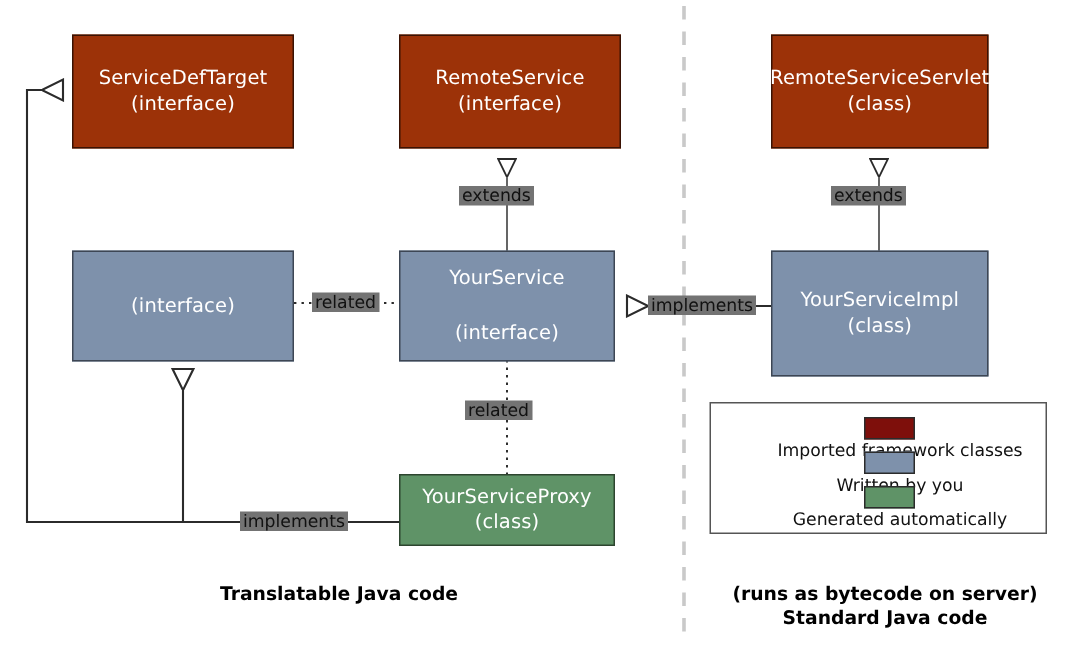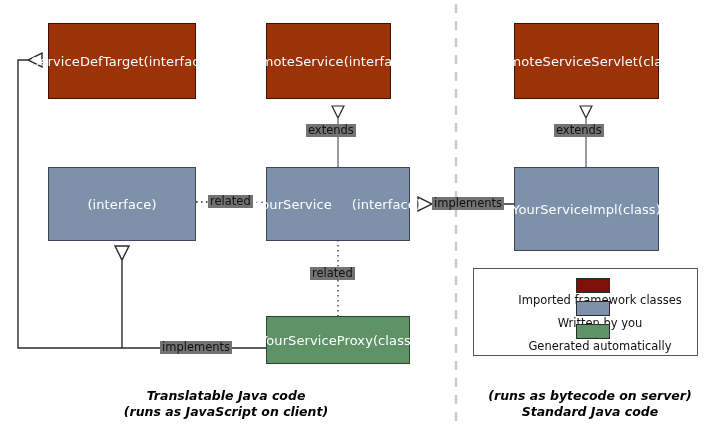--- a/index.html
+++ b/index.html
@@ -22,20 +22,21 @@
     left: 0;
     top: 0;
     width: 720px;
     height: 433px;
   }
   .node {
     position: absolute;
     box-sizing: border-box;
     border: 1px solid #2b2b2b;
     display: flex;
+    flex-direction: column;
     align-items: center;
     justify-content: center;
     color: #ffffff;
     font-size: 13px;
     line-height: 17px;
     text-align: center;
     letter-spacing: 0.1px;
   }
   .node .n-name { display: block; }
   .node .n-kind { display: block; }
@@ -54,21 +55,20 @@
   }
 
   .caption {
     position: absolute;
     text-align: center;
     font-size: 12.5px;
     line-height: 16px;
     font-weight: bold;
     color: #000000;
     white-space: nowrap;
-    font-style: italic;
   }
 
   #legend-box {
     position: absolute;
     left: 473px;
     top: 268px;
     width: 225px;
     height: 88px;
     box-sizing: border-box;
     background: #ffffff;
@@ -133,21 +133,21 @@
 
      ServiceDefTarget (far-left routing) --&gt;
     <path d="M 122 348 L 18 348 L 18 60 L 42 60" fill="none" stroke="#2b2b2b" stroke-width="1.4" marker-end="url(#hollowTri)"></path>
   </svg>
 
   <div class="node red" style="left:48px; top:23px; width:148px; height:76px;">
     <span class="n-name">ServiceDefTarget</span>
     <span class="n-kind">(interface)</span>
   </div>
 
-  <div class="node red" style="left:266px; top:23px; width:125px; height:76px;">
+  <div class="node red" style="left:266px; top:23px; width:148px; height:76px;">
     <span class="n-name">RemoteService</span>
     <span class="n-kind">(interface)</span>
   </div>
 
   <div class="node red" style="left:514px; top:23px; width:145px; height:76px;">
     <span class="n-name">RemoteServiceServlet</span>
     <span class="n-kind">(class)</span>
   </div>
 
   <div class="node blue" style="left:48px; top:167px; width:148px; height:74px;">
@@ -191,21 +191,20 @@
       <span class="legend-text">Written by you</span>
     </div>
     <div class="legend-row">
       <span class="legend-swatch green"></span>
       <span class="legend-text">Generated automatically</span>
     </div>
   </div>
 
   <div class="caption" style="left:0px; top:388px; width:452px;">
     <div>Translatable Java code</div>
-    <div>(runs as JavaScript on client)</div>
   </div>
 
   <div class="caption" style="left:460px; top:388px; width:260px;">
     <div>(runs as bytecode on server)</div>
     <div>Standard Java code</div>
   </div>
 
 </div>
 
 </body></html>

